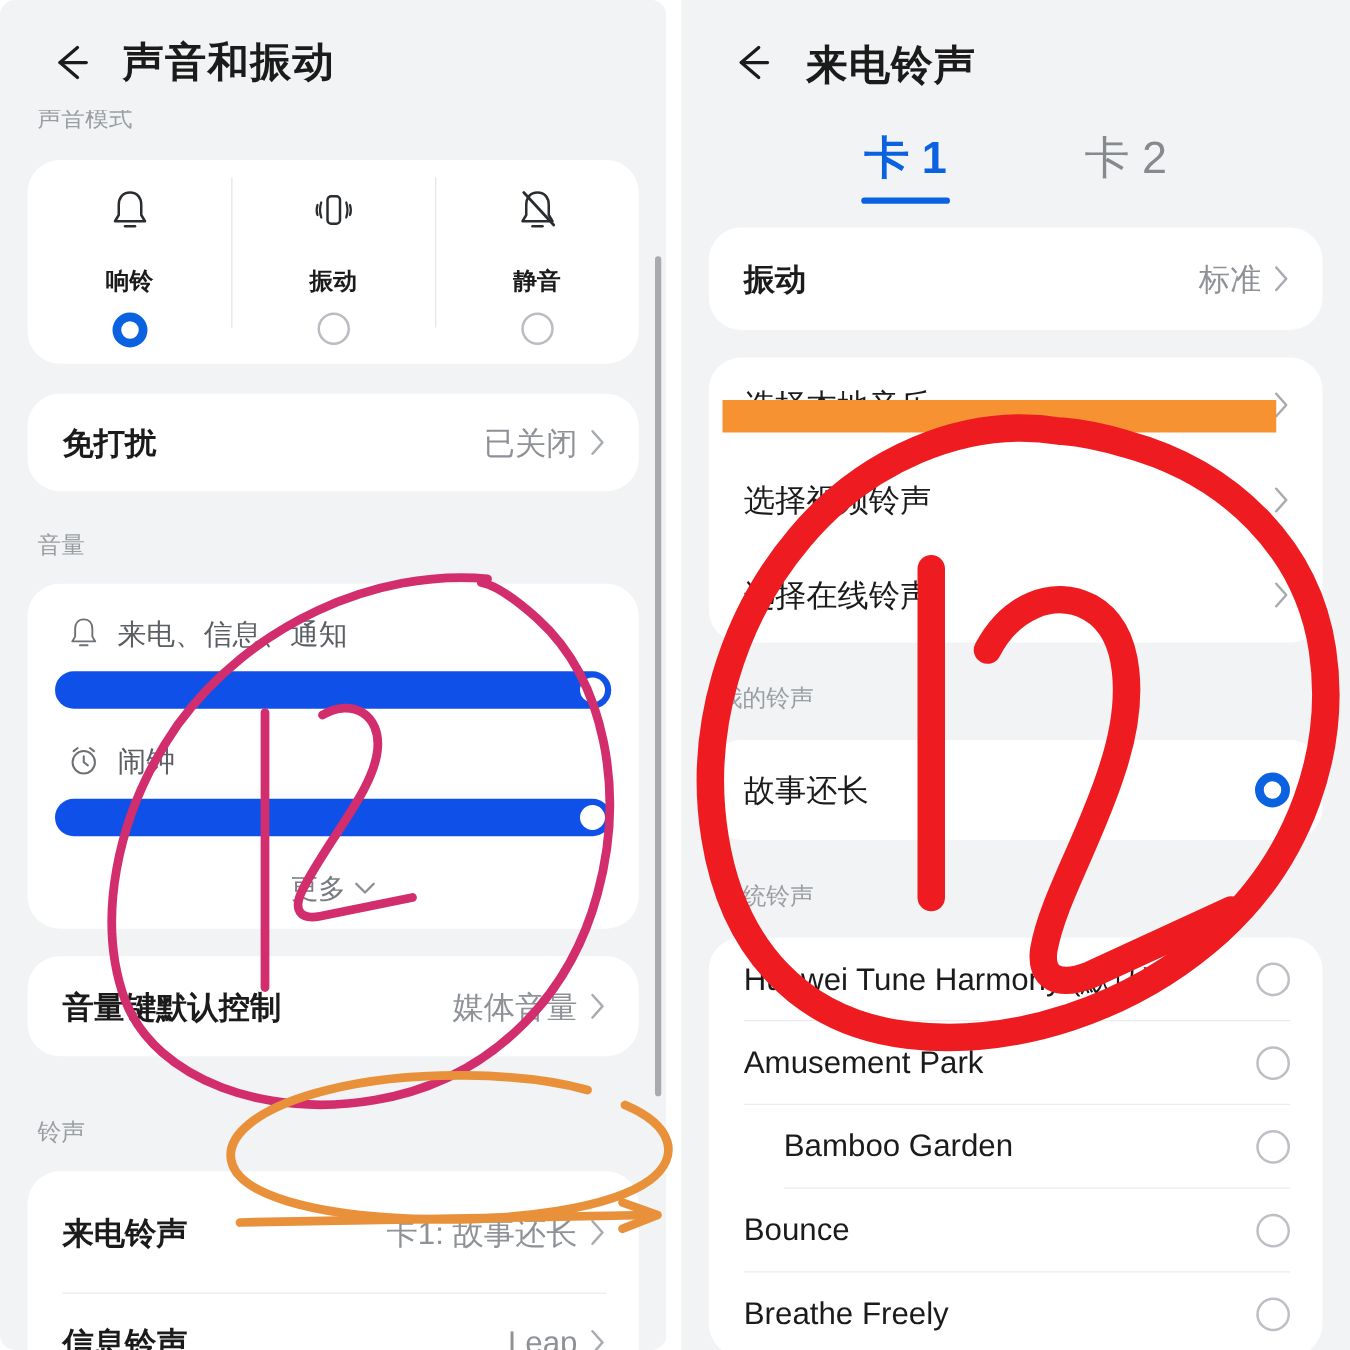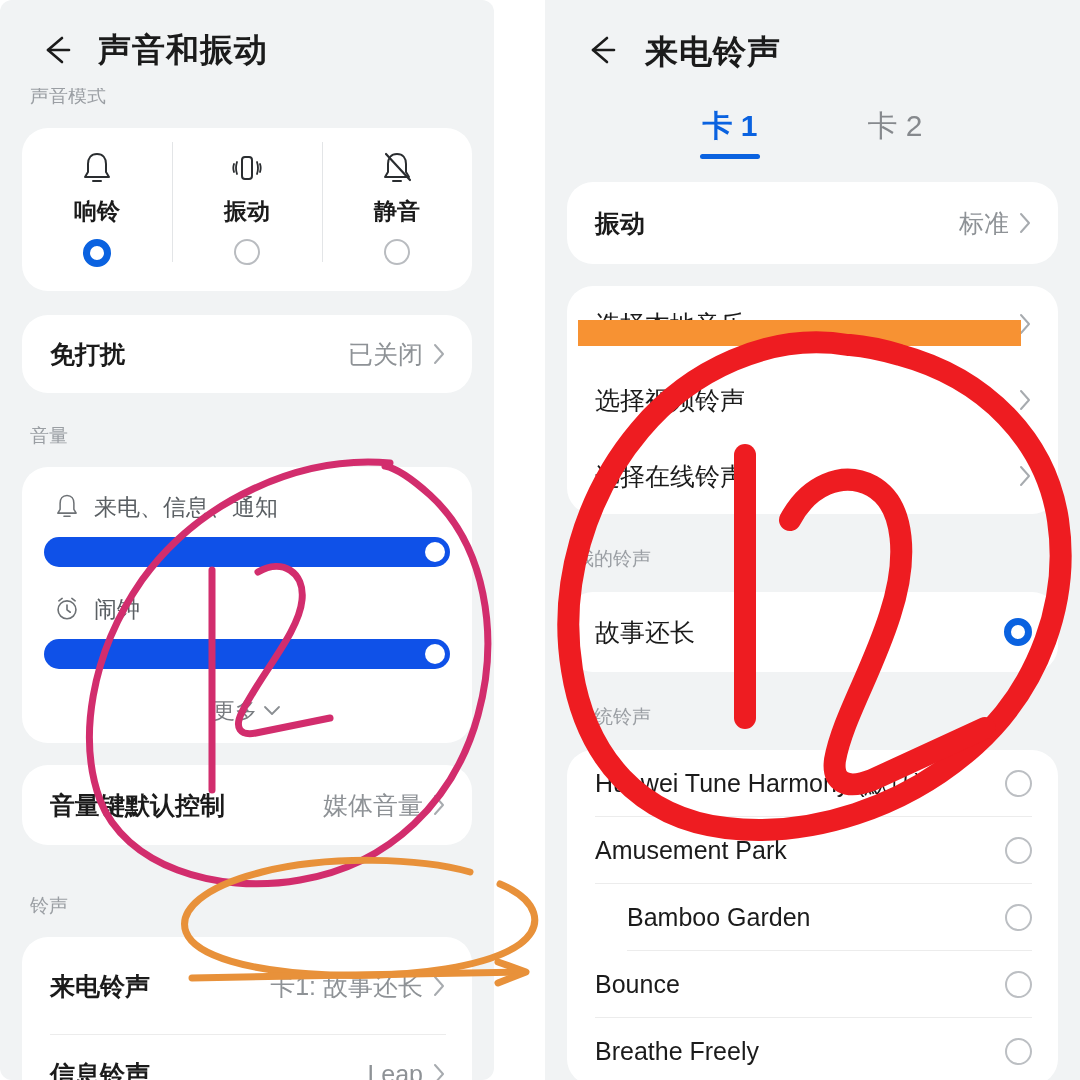--- a/index.html
+++ b/index.html
@@ -12,21 +12,21 @@
   #root { position: relative; width: 1080px; height: 1080px; }
 
   
   .panel {
     position: absolute;
     top: 0;
     height: 1080px;
     background: #f1f3f4;
     overflow: hidden;
   }
-  #panel-left  { left: 0;   width: 494px; border-radius: 12px; }
+  #panel-left  { left: 0;   width: 533px; border-radius: 12px; }
   #panel-right { left: 545px; width: 535px; }
   .panel-gap {
     position: absolute; top: 0; left: 533px; width: 12px; height: 1080px;
     background: #ffffff;
   }
 
   
   .appbar { position: relative; height: 96px; }
   .back-arrow {
     position: absolute; left: 38px; top: 30px;
@@ -62,22 +62,22 @@
     display: flex; flex-direction: column; align-items: center;
     padding-top: 20px;
   }
   .mode-col + .mode-col::before {
     content: ""; position: absolute; left: 0; top: 14px;
     width: 1px; height: 120px; background: #e3e5e7;
   }
   .mode-icon { height: 42px; display: flex; align-items: center; }
   .mode-icon svg { display: block; }
   .mode-label {
-    font-size: 23px; font-weight: 700; color: #1b1b1b;
-    margin-top: 6px;
+    font-size: 19px; font-weight: 700; color: #1b1b1b;
+    margin-top: 22px;
   }
   .radio {
     margin-top: 12px;
     width: 26px; height: 26px; border-radius: 50%;
     border: 2px solid #b9bcc0; background: transparent;
   }
   .radio.checked {
     border: 7px solid #0a62e0; background: #ffffff;
     width: 28px; height: 28px;
   }
@@ -131,21 +131,21 @@
     gap: 6px; height: 48px;
     font-size: 22px; color: #787c80;
   }
   .more-row svg { display: block; }
 
   
   .tabs {
     display: flex; justify-content: center; gap: 102px;
     height: 74px; align-items: center;
   }
-  .tab { position: relative; font-size: 30px; color: #86898d; padding: 0 4px 14px; }
+  .tab { position: relative; font-size: 36px; color: #86898d; padding: 0 4px 14px; }
   .tab.active { color: #0a62e0; font-weight: 700; }
   .tab.active::after {
     content: ""; position: absolute;
     left: 2px; right: 2px; bottom: 2px;
     height: 5px; border-radius: 3px; background: #0a62e0;
   }
 
   
   .scrollbar {
     position: absolute; left: 524px; top: 205px;

